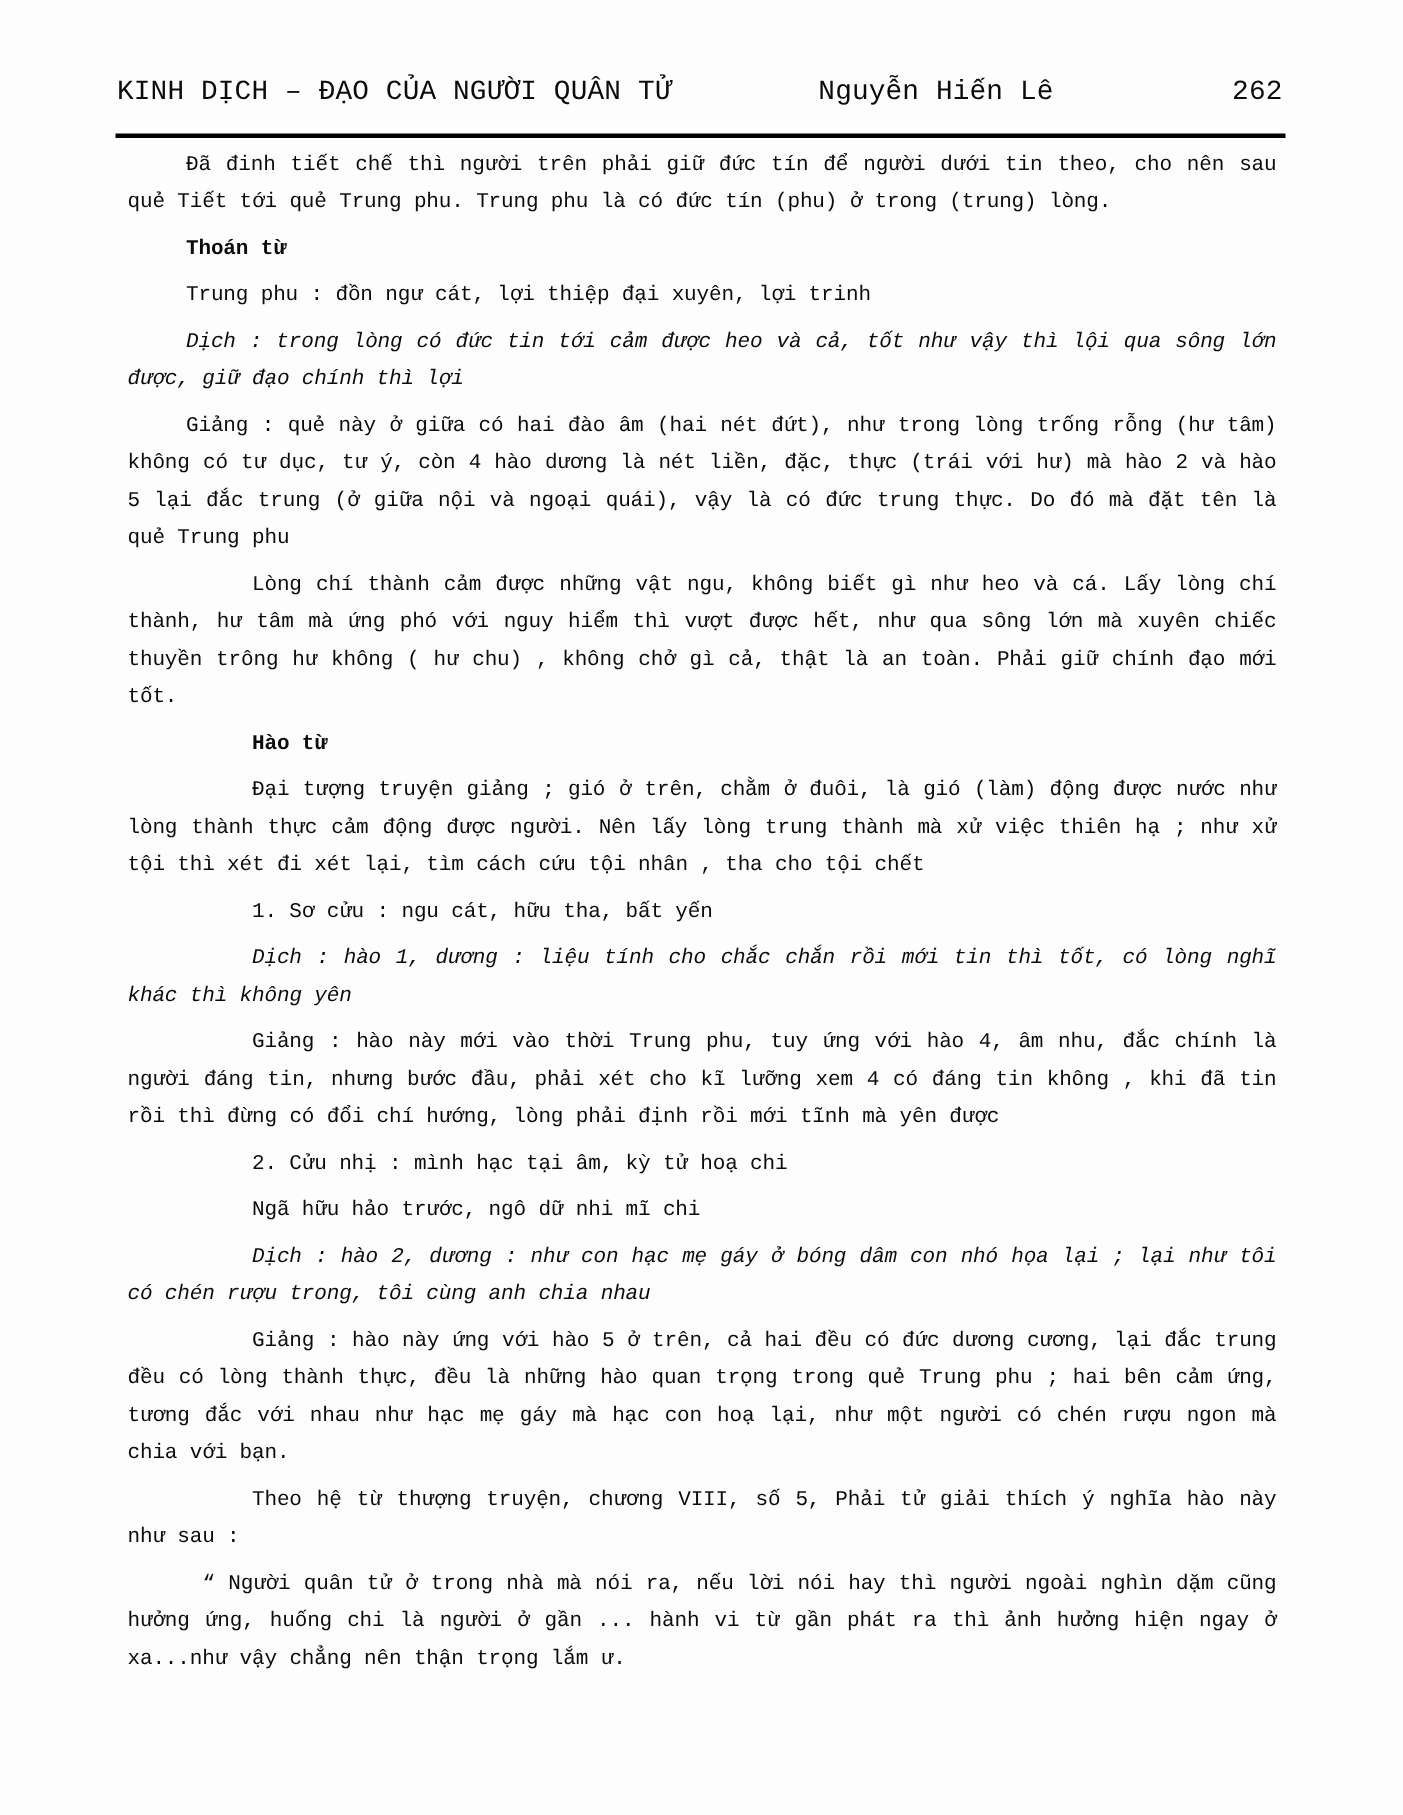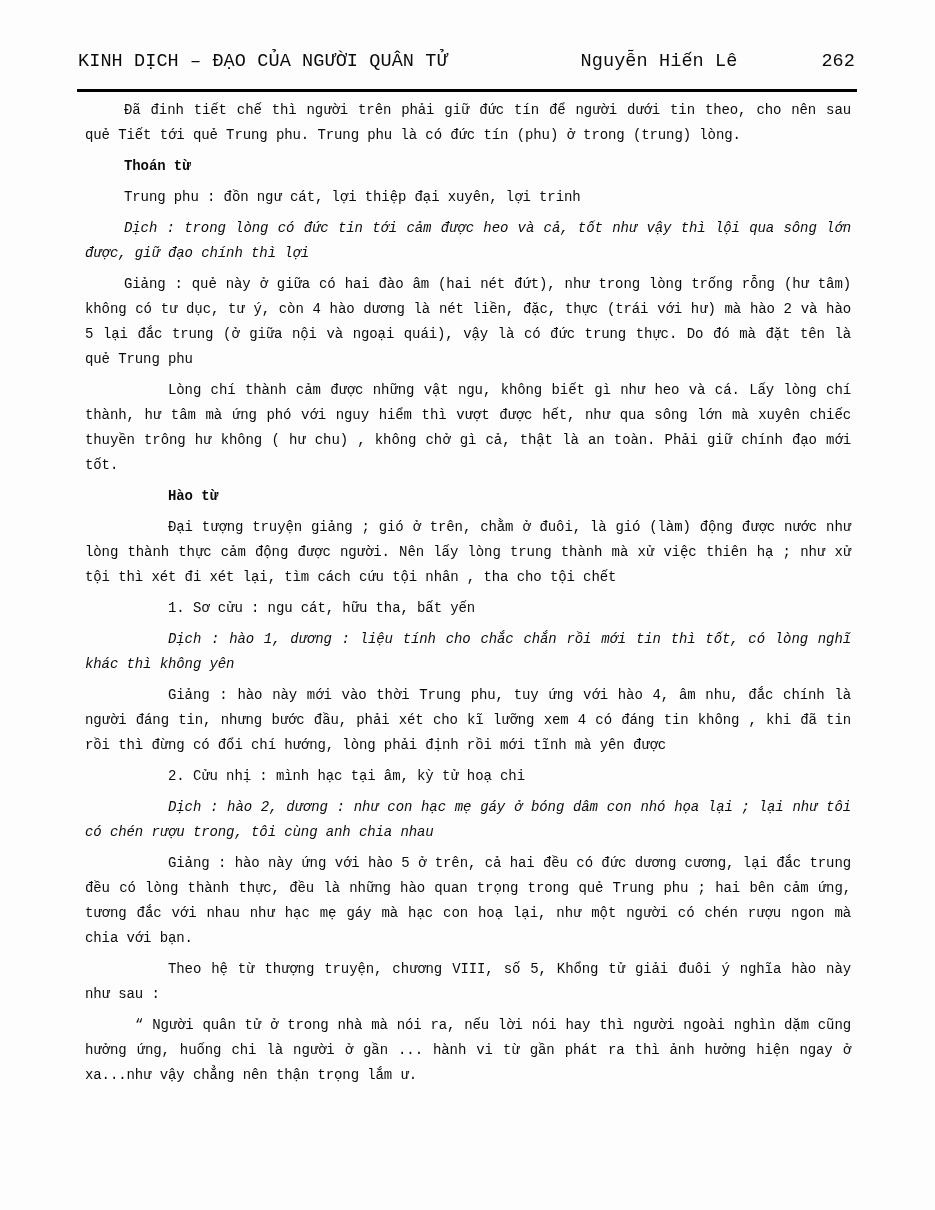--- a/index.html
+++ b/index.html
@@ -33,21 +33,21 @@
   }
   .page-header .book-title {
     flex: 1 1 auto;
   }
   .page-header .author {
     flex: 0 0 auto;
     text-align: right;
   }
   .page-header .page-num {
     flex: 0 0 auto;
-    margin-left: 84px;
+    margin-left: 119px;
   }
   .header-rule {
     border: none;
     border-top: 3px solid #000;
     margin: 15px -6px 6px -8px;
   }
   .content {
     margin-top: 0;
   }
   .content p {
@@ -82,19 +82,20 @@
     <p class="indent-sm">Trung phu : đồn ngư cát, lợi thiệp đại xuyên, lợi trinh</p>
     <p class="indent-sm italic">Dịch : trong lòng có đức tin tới cảm được heo và cả, tốt như vậy thì lội qua sông lớn được, giữ đạo chính thì lợi</p>
     <p class="indent-sm">Giảng : quẻ này ở giữa có hai đào âm (hai nét đứt), như trong lòng trống rỗng (hư tâm) không có tư dục, tư ý, còn 4 hào dương là nét liền, đặc, thực (trái với hư) mà hào 2 và hào 5 lại đắc trung (ở giữa nội và ngoại quái), vậy là có đức trung thực. Do đó mà đặt tên là quẻ Trung phu</p>
     <p class="indent-lg">Lòng chí thành cảm được những vật ngu, không biết gì như heo và cá. Lấy lòng chí thành, hư tâm mà ứng phó với nguy hiểm thì vượt được hết, như qua sông lớn mà  xuyên chiếc thuyền trông hư không ( hư chu) , không chở gì cả, thật là an toàn. Phải giữ chính đạo mới tốt.</p>
     <p class="indent-lg heading">Hào từ</p>
     <p class="indent-lg">Đại tượng truyện giảng ; gió ở trên, chằm ở đuôi, là gió (làm) động được nước như lòng thành thực cảm động được người. Nên lấy lòng trung thành mà xử việc thiên hạ ; như xử tội thì xét đi xét lại, tìm cách cứu tội nhân , tha cho tội chết</p>
     <p class="indent-lg">1. Sơ cửu : ngu cát, hữu tha, bất yến</p>
     <p class="indent-lg italic">Dịch : hào 1, dương : liệu tính cho chắc chắn rồi mới tin thì tốt, có lòng nghĩ khác thì không yên</p>
     <p class="indent-lg">Giảng : hào này mới vào thời Trung phu, tuy ứng với hào 4, âm nhu, đắc chính là người đáng tin, nhưng bước đầu, phải xét cho kĩ lưỡng xem 4 có đáng tin không , khi đã tin rồi thì đừng có đổi chí hướng, lòng phải định rồi mới tĩnh mà yên được</p>
     <p class="indent-lg">2. Cửu nhị : mình hạc tại âm, kỳ tử hoạ chi</p>
+    <p class="indent-lg">Ngã hữu hảo trước, ngô dữ nhi mĩ chi</p>
     <p class="indent-lg italic">Dịch : hào 2, dương : như con hạc mẹ gáy ở bóng dâm con nhó họa lại ; lại như tôi có chén rượu trong, tôi cùng anh chia nhau</p>
     <p class="indent-lg">Giảng : hào này ứng với hào 5 ở trên, cả hai đều có đức dương cương, lại đắc trung đều có lòng thành thực, đều là những hào quan trọng trong quẻ Trung phu ; hai bên cảm ứng, tương đắc với nhau như hạc mẹ gáy mà hạc con hoạ lại, như một người có chén rượu ngon mà chia với bạn.</p>
-    <p class="indent-lg">Theo hệ từ thượng truyện, chương VIII, số 5, Khổng tử giải đuôi ý nghĩa hào này như sau :</p>
+    <p class="indent-lg">Theo hệ từ thượng truyện, chương VIII, số 5, Phải tử giải thích ý nghĩa hào này như sau :</p>
     <p class="indent-q">“ Người quân tử ở trong nhà mà nói ra, nếu lời nói hay thì người ngoài nghìn dặm cũng hưởng ứng, huống chi là người ở gần ... hành vi từ gần phát ra thì ảnh hưởng hiện ngay ở xa...như vậy chẳng nên thận trọng lắm ư.</p>
   </div>
 
 </div>
 
 </body></html>

